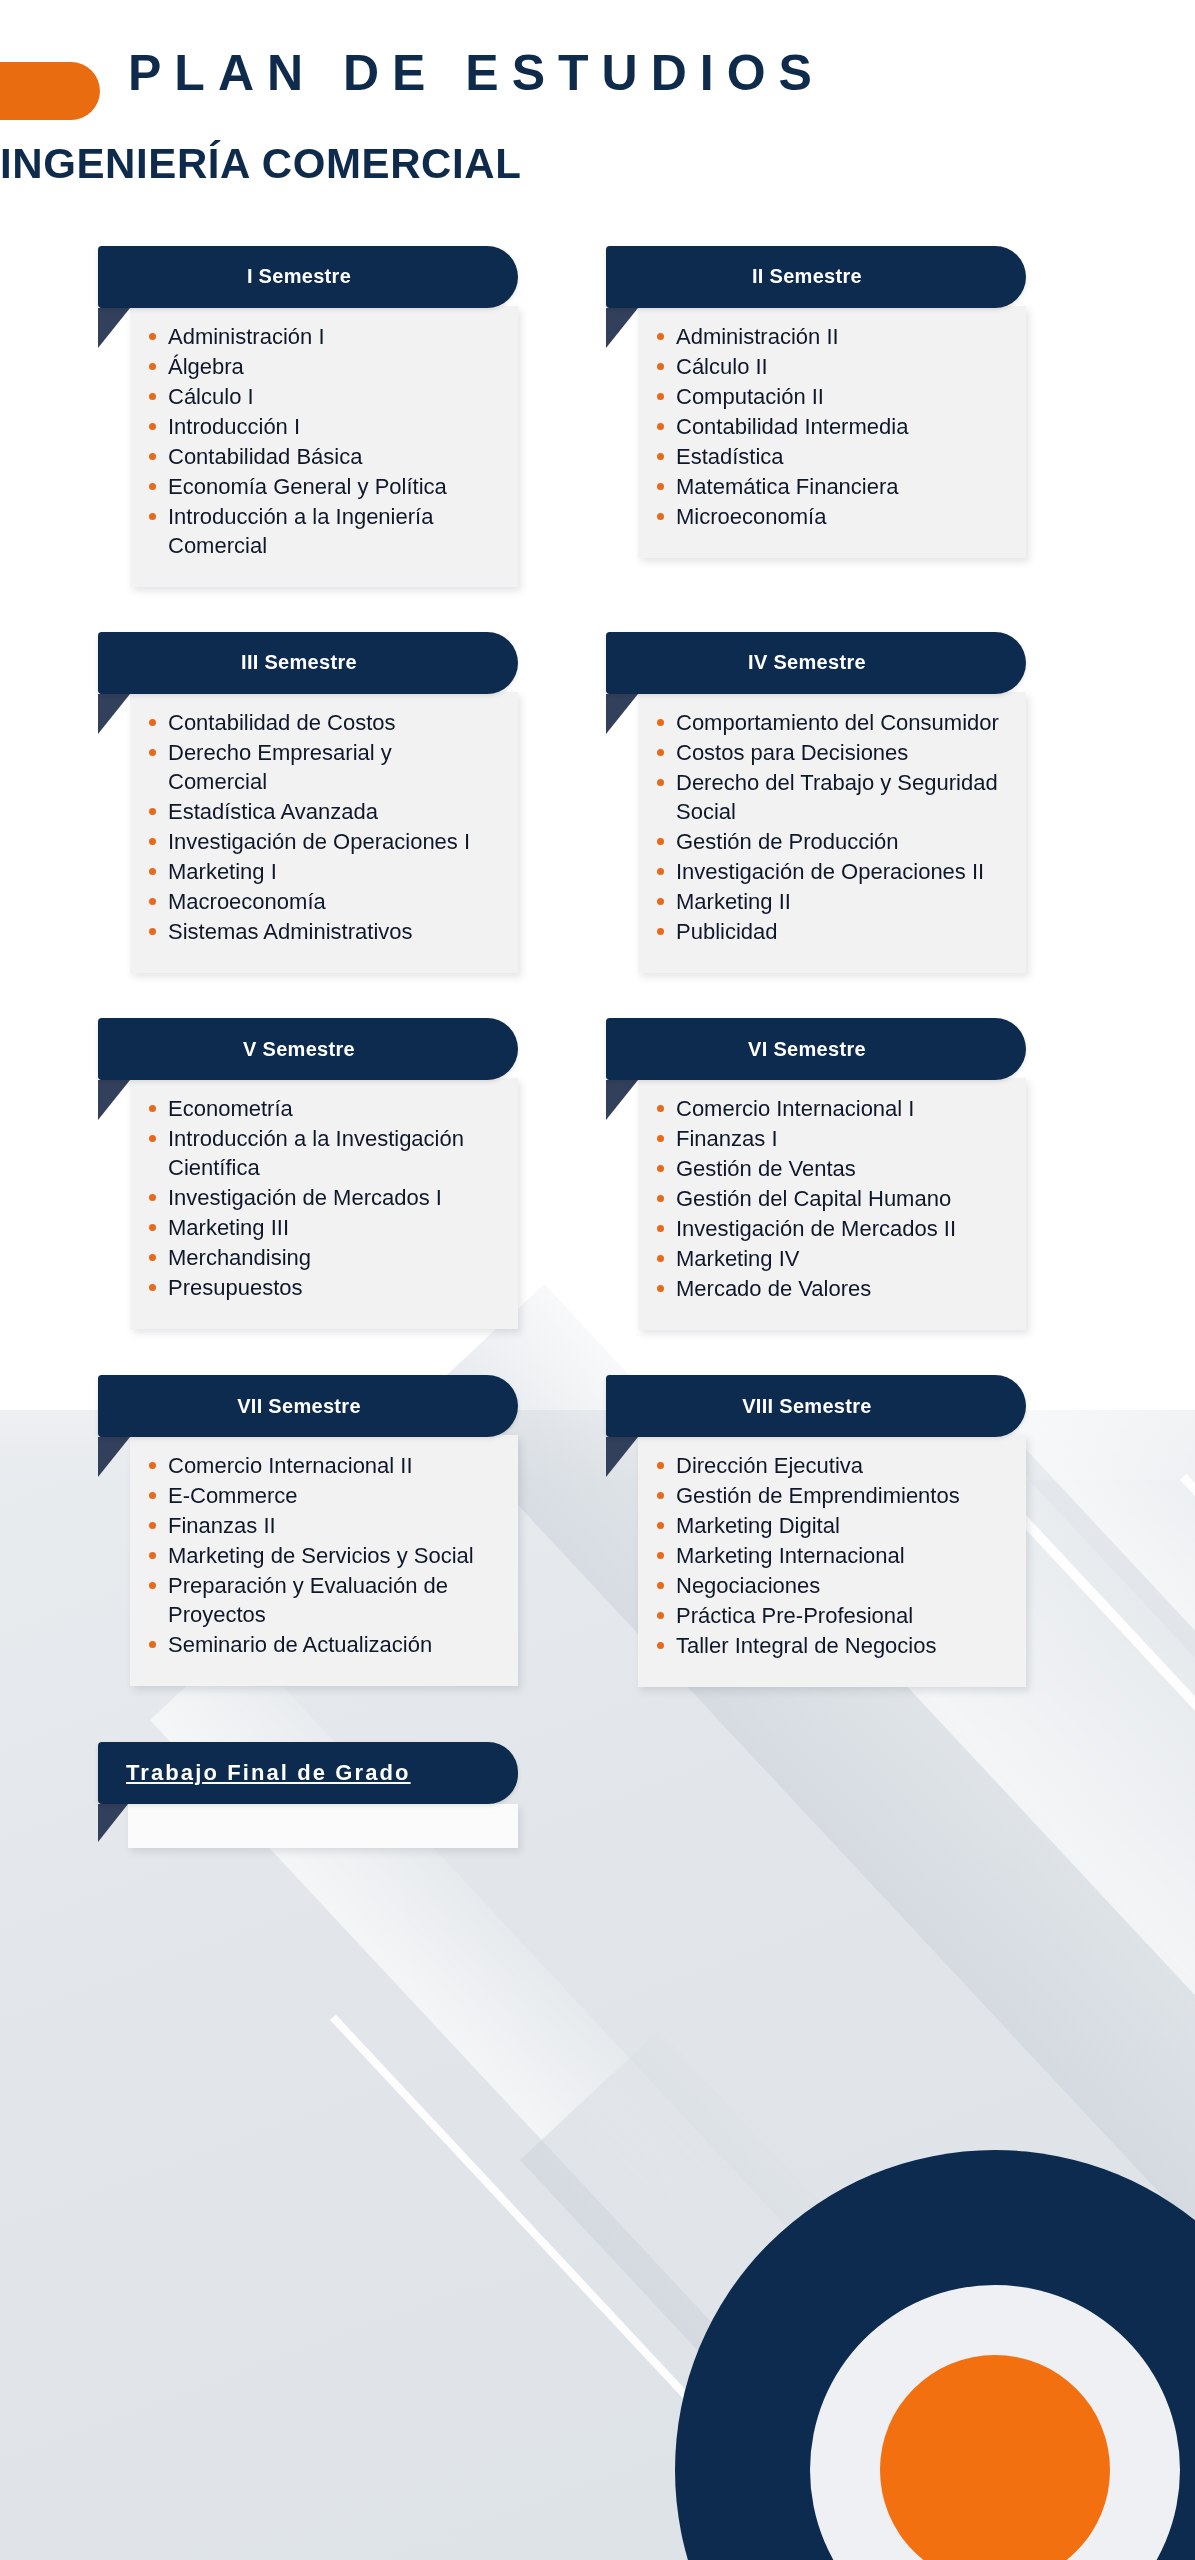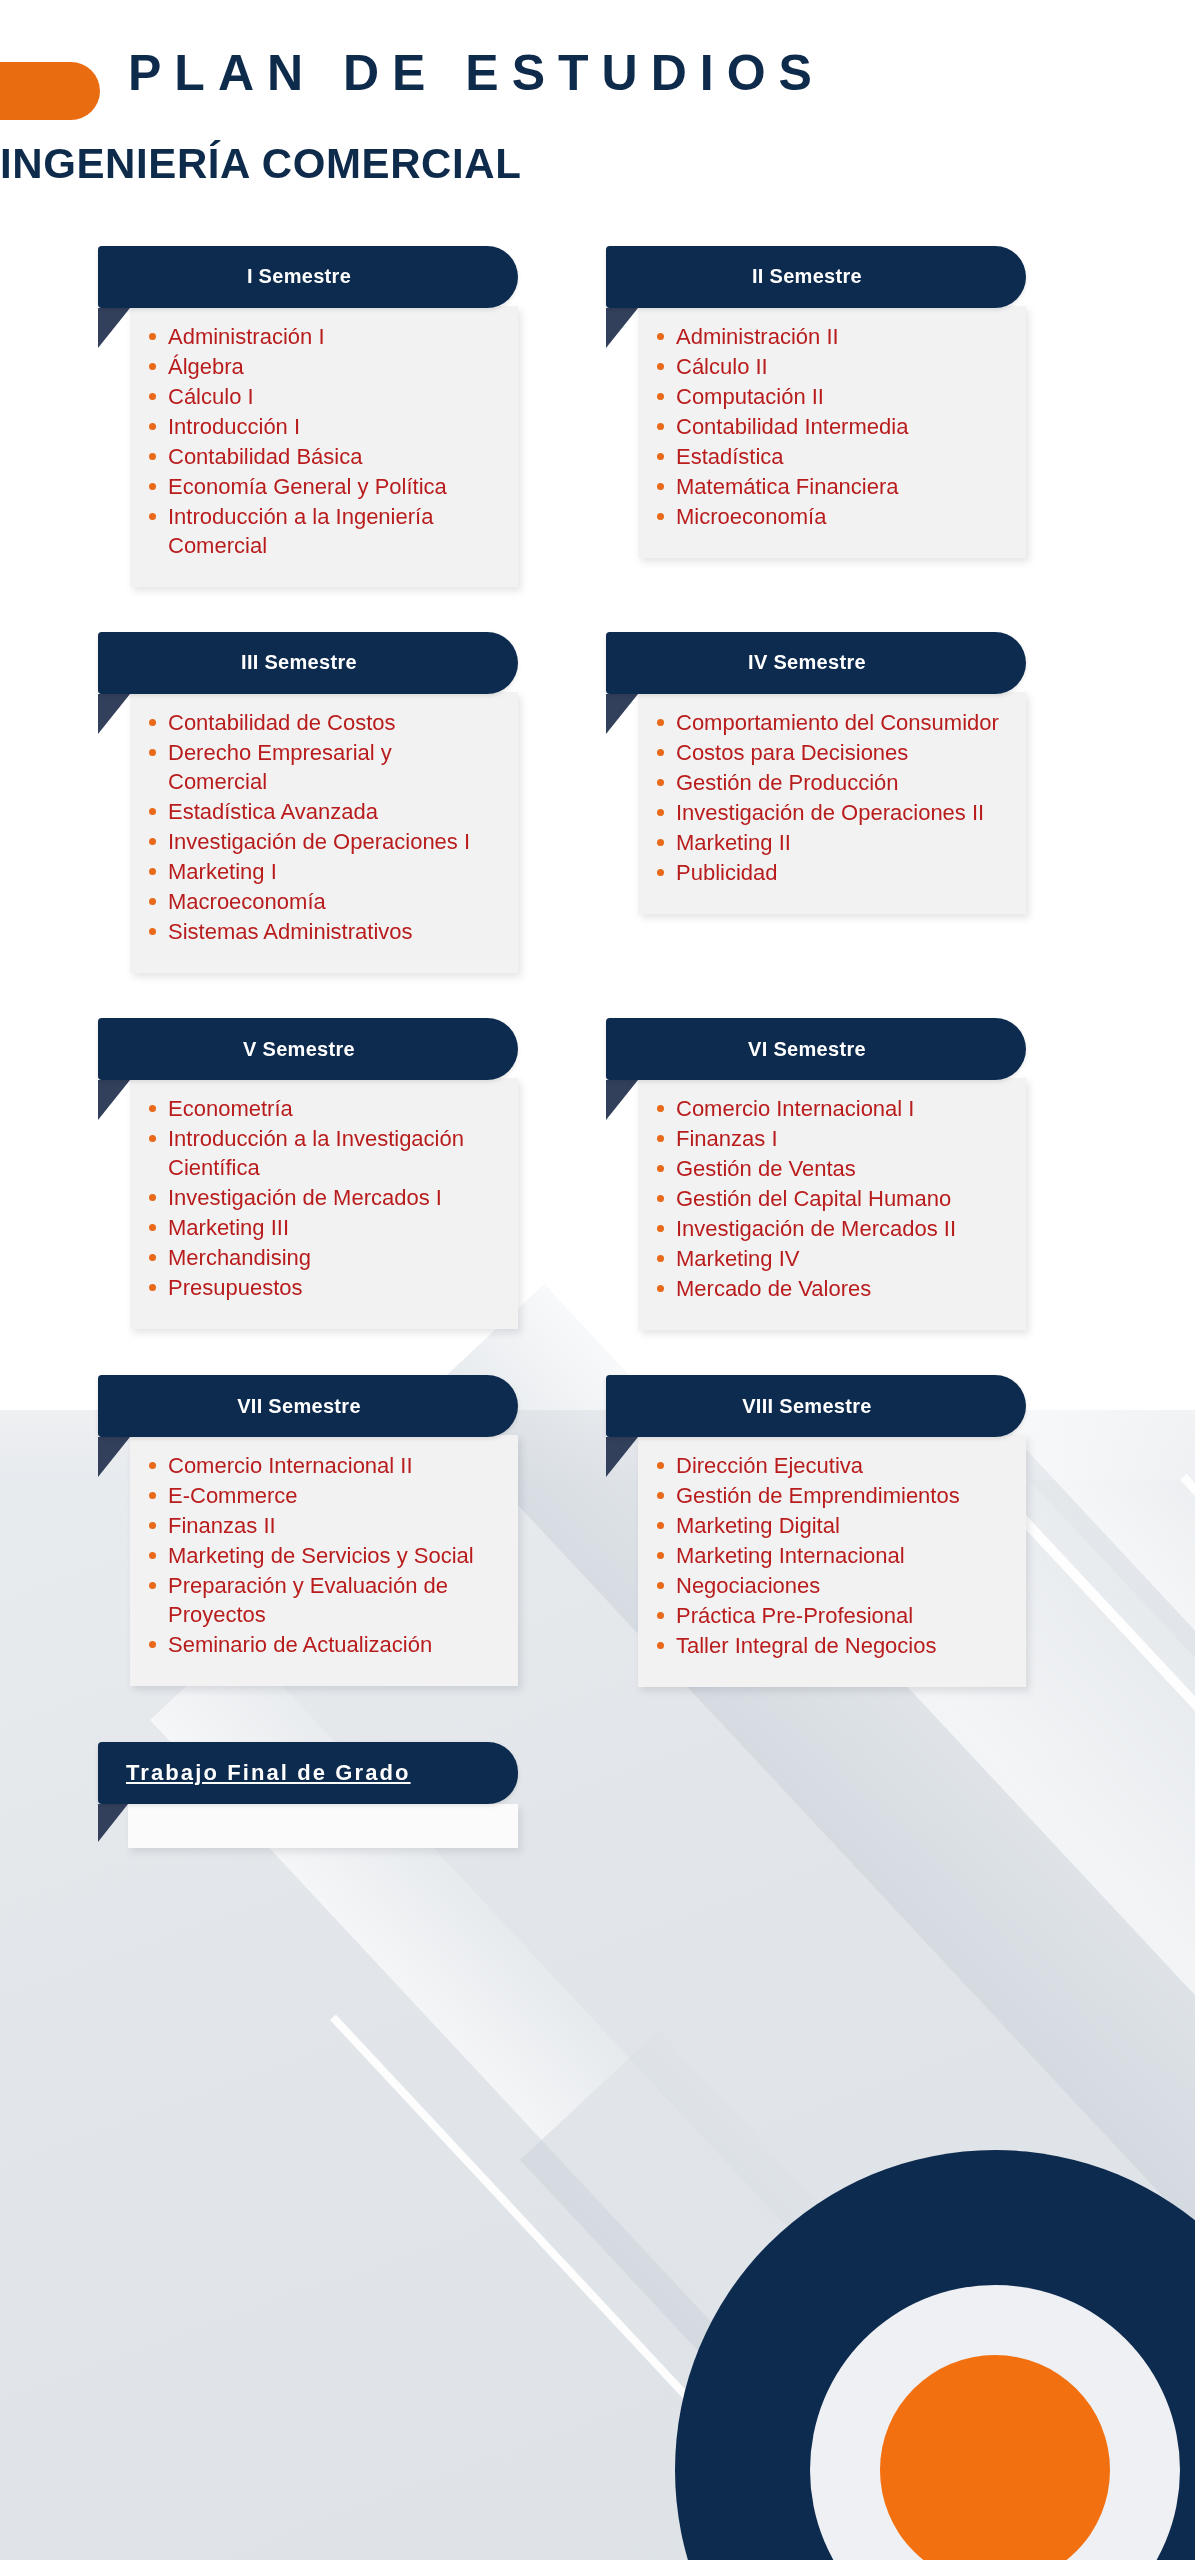--- a/index.html
+++ b/index.html
@@ -180,21 +180,21 @@
     padding: 16px 22px 26px 14px;
     min-height: 80px;
     box-shadow: 3px 4px 7px rgba(90,95,105,0.16);
     z-index: 1;
   }
 
   .sem-list { list-style: none; }
 
   .sem-list li {
     position: relative;
-    color: #b91c1c;
+    color: #0f172a;
     font-size: 22px;
     line-height: 1.32;
     padding-left: 22px;
     margin-bottom: 1px;
   }
   .sem-list li::before {
     content: "";
     position: absolute;
     left: 3px;
     top: 11px;
@@ -340,20 +340,21 @@
 
     <div class="sem-card col-right">
       <div class="sem-head">
         <span class="sem-head-label">IV Semestre</span>
       </div>
       <div class="fold"></div>
       <div class="sem-body">
         <ul class="sem-list">
           <li>Comportamiento del Consumidor</li>
           <li>Costos para Decisiones</li>
+          <li>Derecho del Trabajo y Seguridad Social</li>
           <li>Gestión de Producción</li>
           <li>Investigación de Operaciones II</li>
           <li>Marketing II</li>
           <li>Publicidad</li>
         </ul>
       </div>
     </div>
 
     <div class="sem-card col-left">
       <div class="sem-head">

